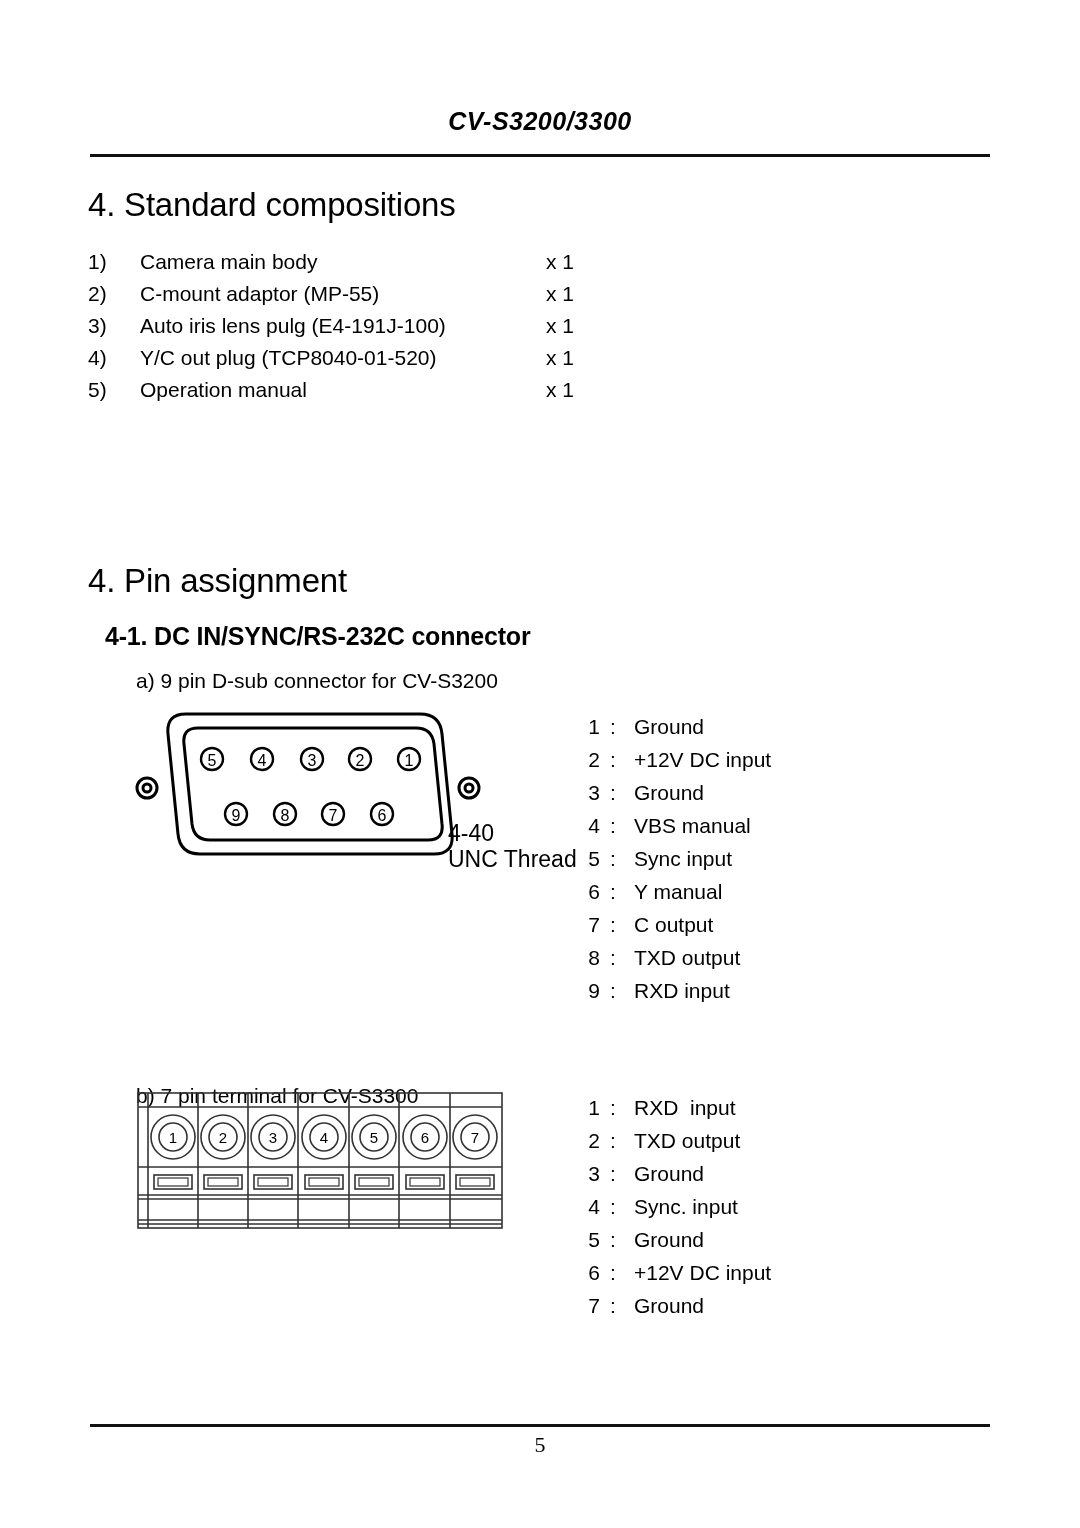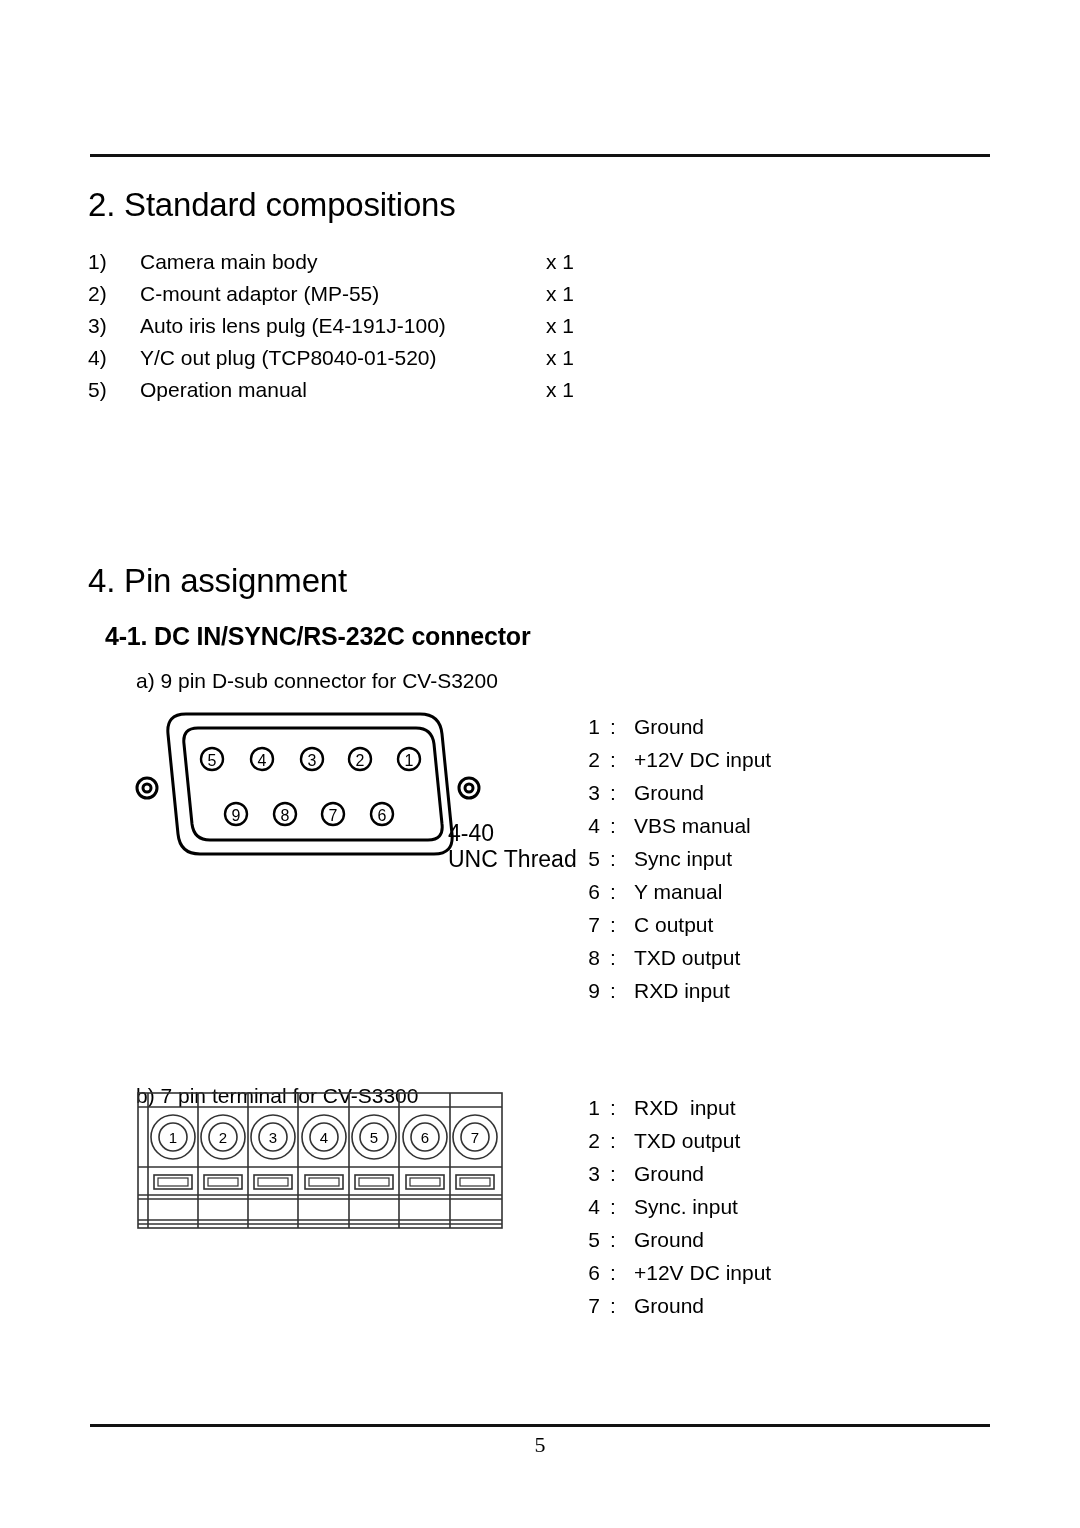--- a/index.html
+++ b/index.html
@@ -169,23 +169,24 @@
     width: 390px;
     height: 155px;
   }
   .term-svg { display: block; }
 </style>
 </head>
 <body>
 
 <div class="page">
 
+  <div class="header-title">CV-S3200/3300</div>
   <div class="rule header-rule"></div>
 
-  <div class="h1 sec3">2. Standard compositions</div>
+  <div class="h1 sec3">4. Standard compositions</div>
 
   <div class="comp-list">
     <div class="comp-row">
       <span class="comp-idx">1)</span>
       <span class="comp-name">Camera main body</span>
       <span class="comp-qty">x 1</span>
     </div>
     <div class="comp-row">
       <span class="comp-idx">2)</span>
       <span class="comp-name">C-mount adaptor (MP-55)</span>

